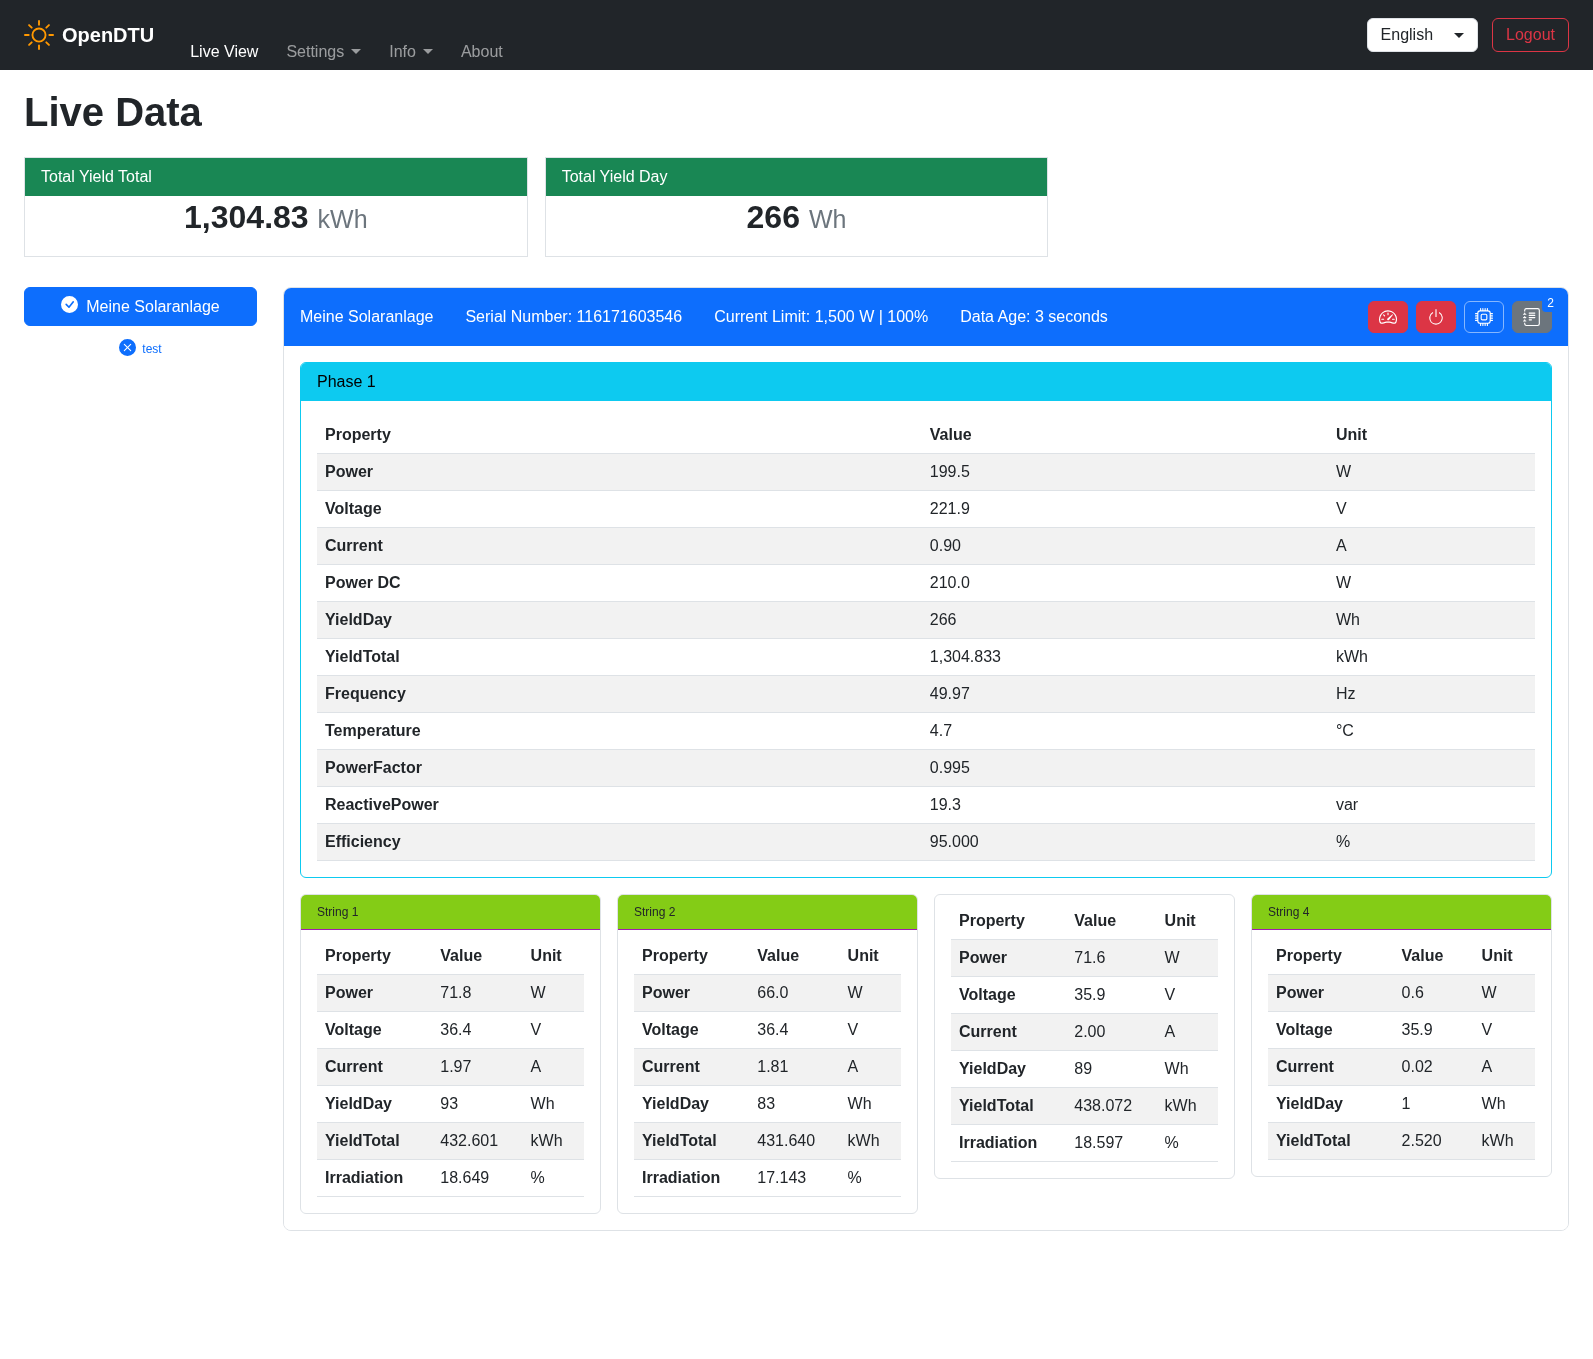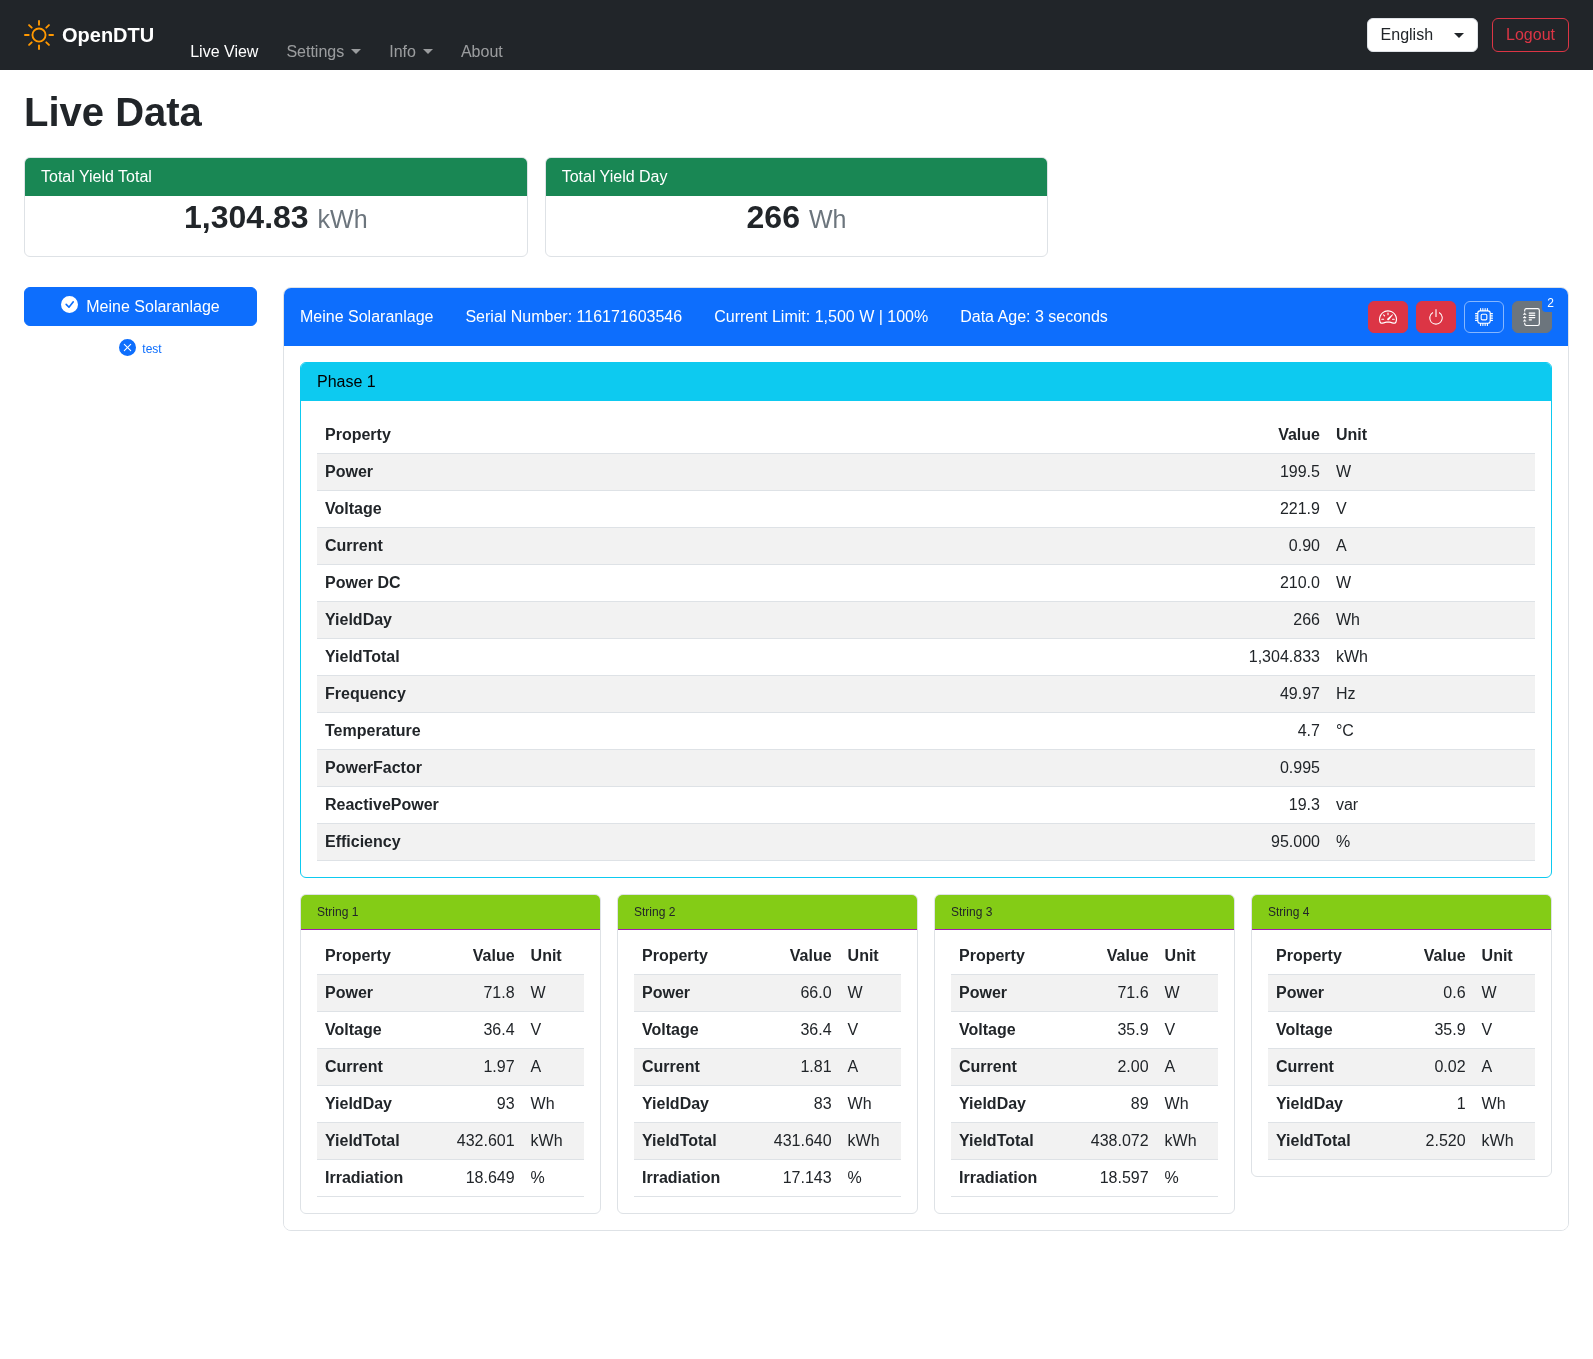--- a/index.html
+++ b/index.html
@@ -58,21 +58,21 @@
   .content { padding: 0 24px 24px; }
   h1.page-title { font-size: 40px; font-weight: 700; margin: 20px 0 22px; }
 
   .summary-row {
     display: grid; grid-template-columns: repeat(3, 1fr);
     gap: 17px; margin-bottom: 30px;
   }
   .card {
     background: #fff;
     border: 1px solid #dee2e6;
-    border-radius: 6px;
+    border-radius: 0;
     overflow: hidden;
   }
   .card-header-green {
     background: #198754; color: #fff;
     padding: 10px 16px; font-size: 16px;
   }
   .summary-body {
     display: flex; justify-content: center; align-items: baseline;
     gap: 9px; padding: 3px 16px 20px;
   }
@@ -135,21 +135,21 @@
 
   table { width: 100%; border-collapse: collapse; }
   th, td {
     text-align: left; font-size: 16px;
     padding: 9px 8px;
     border-bottom: 1px solid #dee2e6;
   }
   thead th { font-weight: 700; }
   tbody th { font-weight: 700; }
   tbody tr:nth-child(odd) { background: rgba(0,0,0,.05); }
-  th:nth-child(2), td:nth-child(2) { text-align: right; }
+  th:nth-child(2), td:nth-child(2) { }
   .phase-body table th:nth-child(3), .phase-body table td:nth-child(3) { width: 17%; }
   .string-body table th:nth-child(3), .string-body table td:nth-child(3) { width: 23%; }
 
   
   .strings-row {
     display: grid; grid-template-columns: repeat(4, 1fr);
     gap: 16px; align-items: start;
   }
   .string-card { border: 1px solid #dee2e6; border-radius: 6px; overflow: hidden; }
   .string-header {
@@ -440,21 +440,20 @@
                     <tr>
                       <th>Irradiation</th>
                       <td>17.143</td>
                       <td>%</td>
                     </tr>
                   </tbody>
               </table>
             </div>
           </div>
           <div class="string-card">
-            <div class="string-header">String 3</div>
             <div class="string-body">
               <table>
                 <thead>
                   <tr>
                     <th>Property</th>
                     <th>Value</th>
                     <th>Unit</th>
                   </tr>
                 </thead>
                 <tbody>

